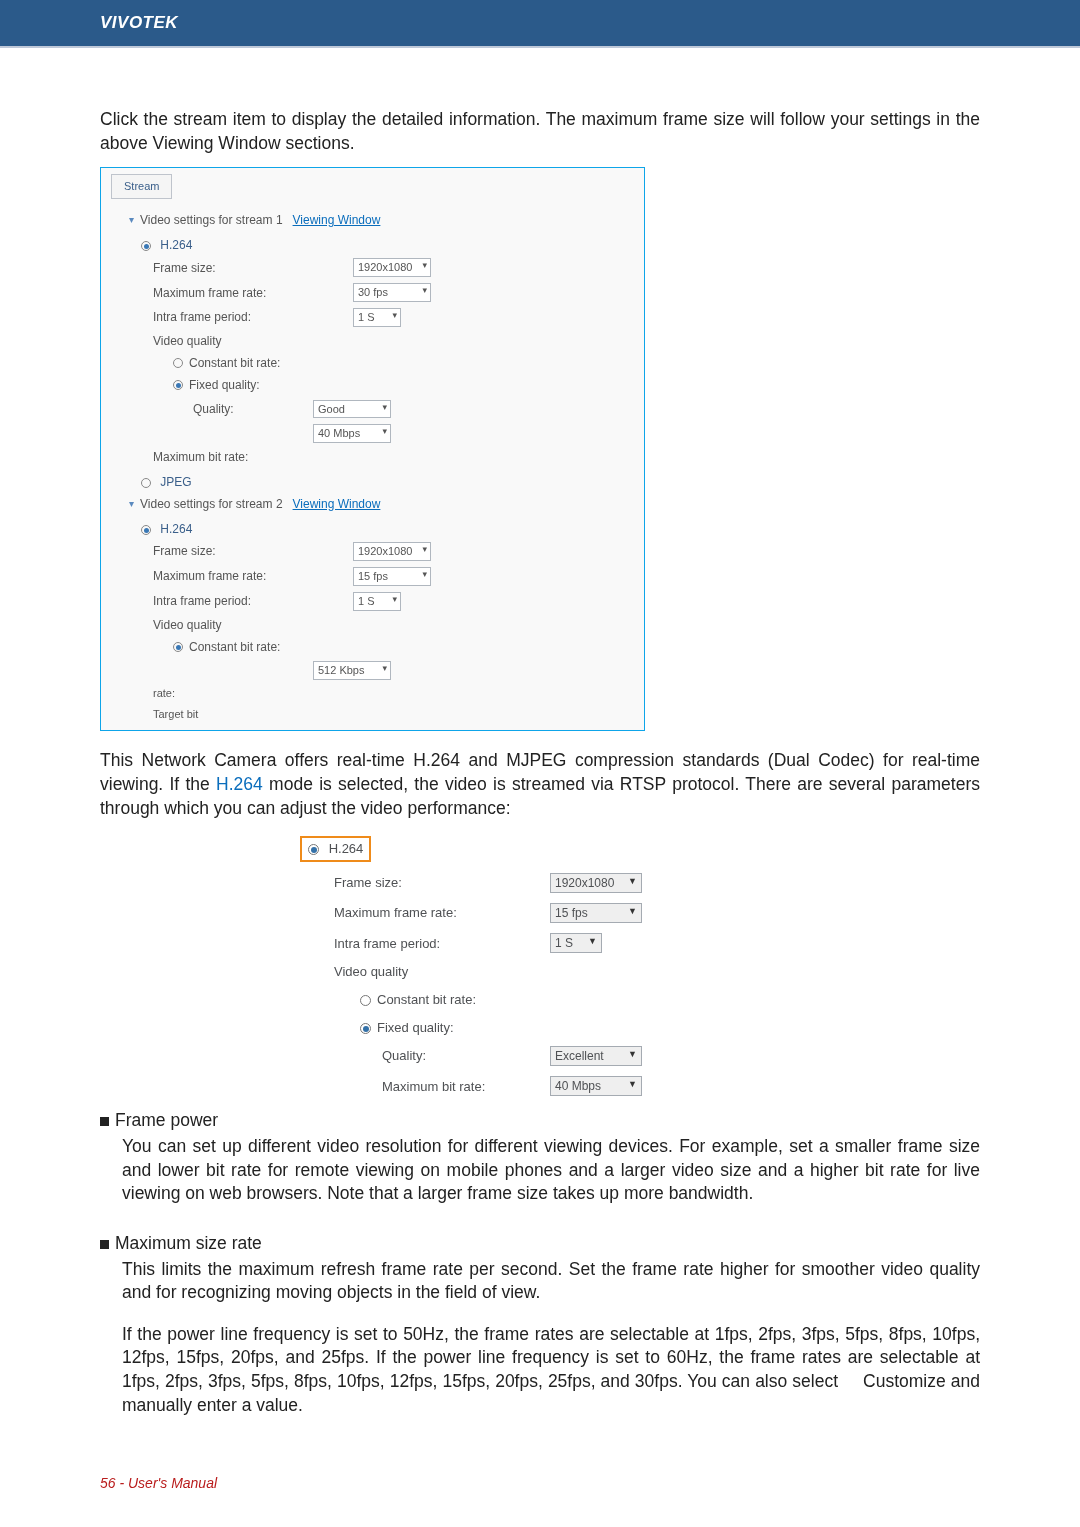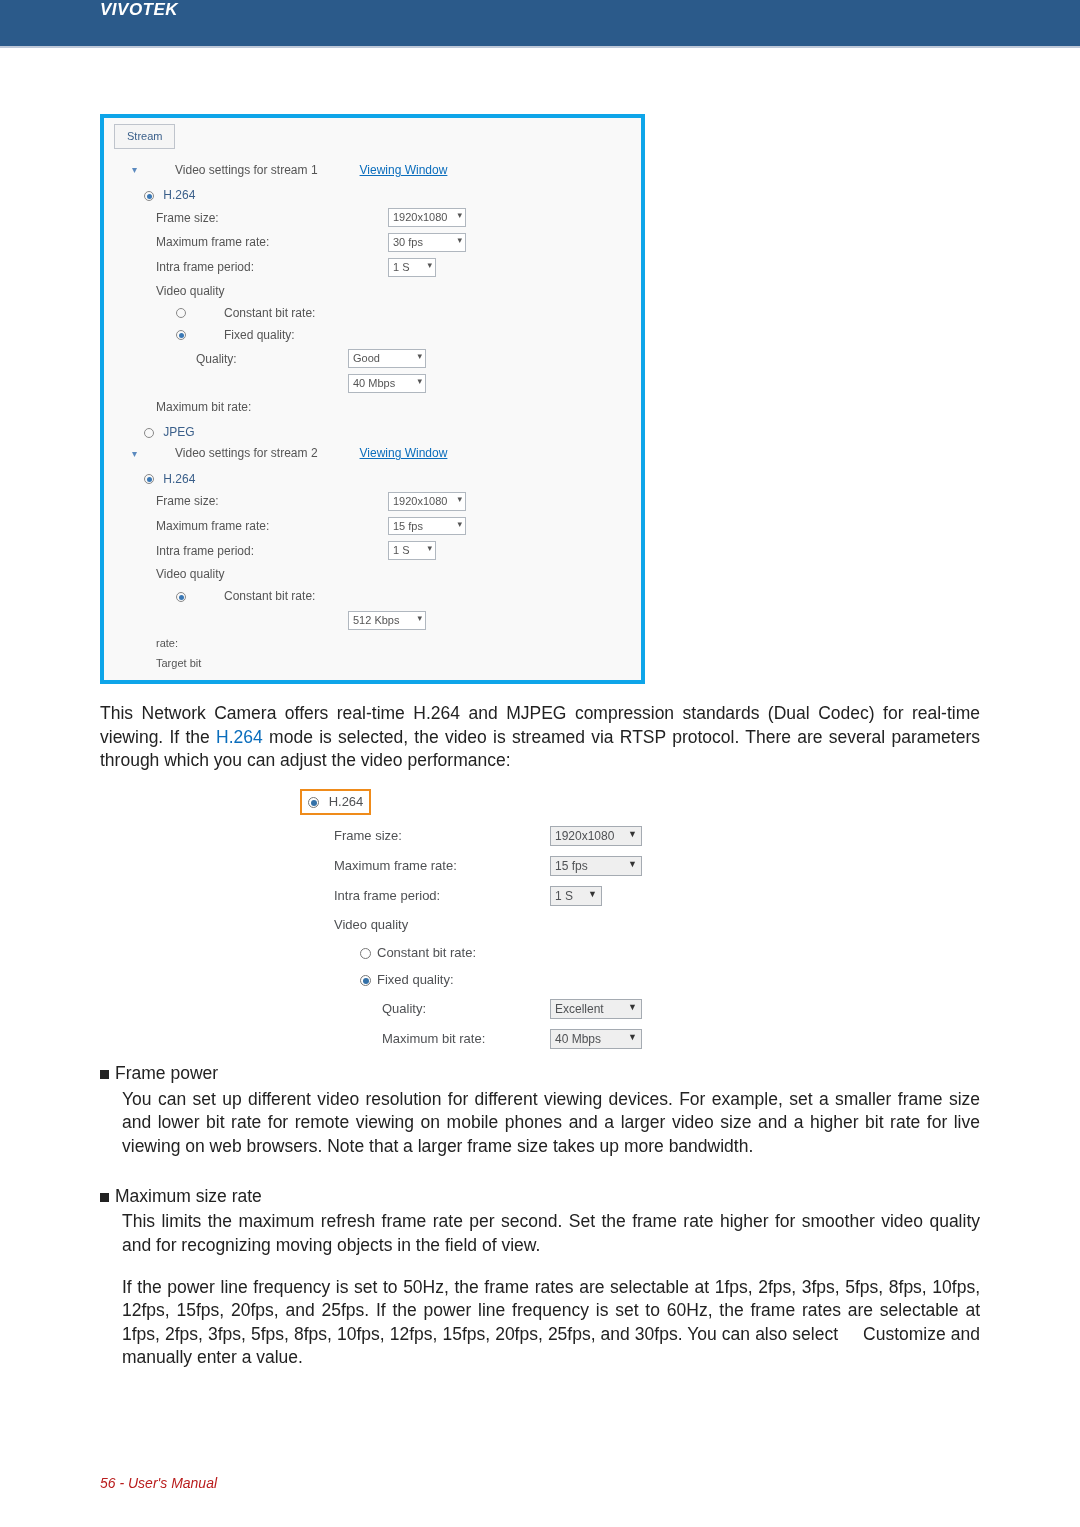--- a/index.html
+++ b/index.html
@@ -7,20 +7,21 @@
     font-family: Arial, Helvetica, sans-serif;
     background: #fff;
     width: 1080px;
     height: 1527px;
     position: relative;
   }
   .page-band {
     background: #2b5a8a;
     height: 46px;
     display: flex;
+    align-items: center;
     padding-left: 100px;
   }
   .brand {
     color: #fff;
     font-weight: bold;
     font-style: italic;
     font-size: 17px;
     letter-spacing: 0.5px;
   }
   .rule {
@@ -31,38 +32,38 @@
     padding: 60px 100px 0 100px;
     color: #222;
     font-size: 17.5px;
     line-height: 1.35;
     text-align: justify;
   }
   .intro-p { margin-bottom: 12px; }
 
   
   .shot1 {
-    border: 4px solid #0ea5e9;
+    border: 1px solid #0ea5e9;
     width: 545px;
     background: #f9f9f9;
     font-size: 12px;
     color: #555;
     margin: 6px 0 18px 0;
     padding: 0 0 6px 0;
   }
   .shot1 .tab {
     border: 1px solid #bfc4cc;
     display: inline-block;
     padding: 4px 12px;
     font-size: 11px;
     color: #3a5f8a;
     background: #f5f5f5;
     margin: 6px 0 10px 10px;
   }
-  .shot1 .row { display: flex; align-items: center; padding: 3px 0 3px 28px; gap: 32px; }
+  .shot1 .row { display: flex; align-items: center; padding: 3px 0 3px 28px; }
   .shot1 .sub { padding-left: 52px; }
   .shot1 .sub2 { padding-left: 72px; }
   .shot1 .sub3 { padding-left: 92px; }
   .shot1 .label { width: 200px; }
   .shot1 .link { color: #0a6dbc; text-decoration: underline; margin-left: 10px; }
   .shot1 .sel {
     border: 1px solid #b0b7bf;
     background: #fff;
     font-size: 11px;
     padding: 1px 16px 1px 4px;
@@ -117,20 +118,21 @@
 </head>
 <body>
 
 <div class="page-band">
   <span class="brand">VIVOTEK</span>
 </div>
 <div class="rule"></div>
 
 <div class="content">
 
+  <p class="intro-p">Click the stream item to display the detailed information. The maximum frame size will follow your settings in the above Viewing Window sections.</p>
 
   <div class="shot1">
     <span class="tab">Stream</span>
 
     <div class="row small-arrow">
       <span>Video settings for stream 1</span>
       <span class="link">Viewing Window</span>
     </div>
     <div class="grp">
       <span class="radio on"></span>

